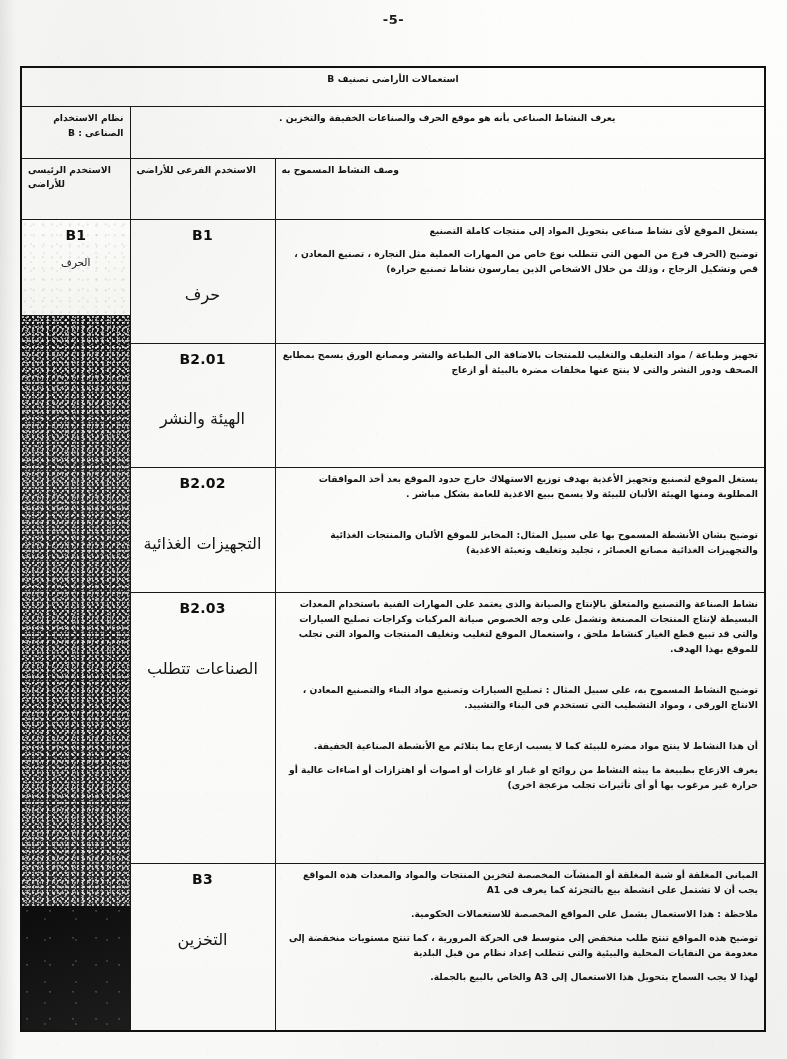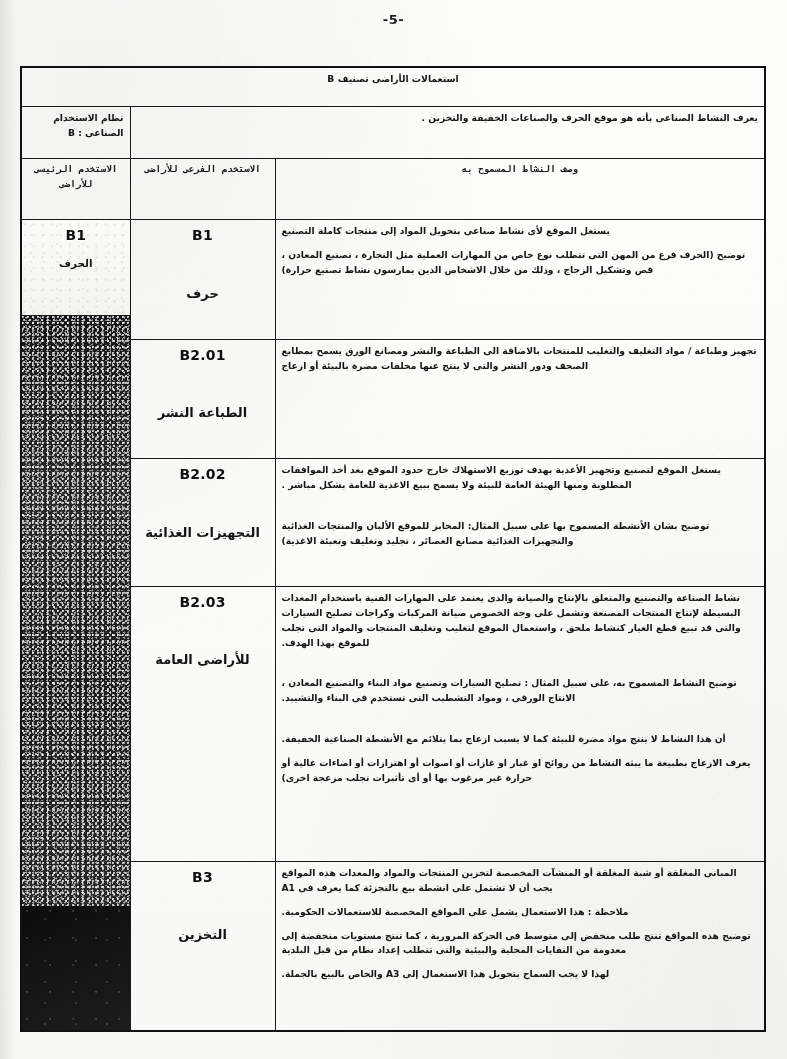--- a/index.html
+++ b/index.html
@@ -100,41 +100,40 @@
   .title-cell .lat { direction: ltr; display: inline-block; }
 
   
   td.sys-label {
     font-size: 11.6px;
     line-height: 1.5;
     font-weight: 700;
     padding: 6px 6px;
   }
   td.sys-def {
-    text-align: right;
+    text-align: center;
     font-size: 13px;
     line-height: 1.5;
     font-weight: 700;
     padding: 10px 8px;
   }
 
   
   td.colhead {
-    text-align: center;
+    text-align: left;
     vertical-align: middle;
     font-size: 10.8px;
     font-weight: 700;
     line-height: 1.45;
     height: 52px;
-    font-family: Liberation Mono, monospace;
   }
 
   
   td.desc {
-    text-align: left;
+    text-align: right;
     font-size: 9.2px;
     line-height: 1.78;
     padding: 5px 7px 5px 5px;
     margin-top: 36px;
   }
   td.desc p { margin: 0 0 9px 0; }
   td.desc p:last-child { margin-bottom: 0; }
   td.desc p.gap-big { margin-bottom: 26px; }
   .lat { direction: ltr; unicode-bidi: embed; display: inline-block; }
 
@@ -145,22 +144,22 @@
   .sub-code {
     direction: ltr;
     font-size: 14px;
     font-weight: 700;
     letter-spacing: .2px;
     display: block;
     margin-bottom: 7px;
     color: #0f0f0f;
   }
   .sub-name {
-    font-size: 13px;
-    font-weight: 700;
+    font-size: 16px;
+    font-weight: 400;
     display: block;
     color: #141414;
     margin-top: 36px;
   }
 
   
   td.main-use {
     padding: 0;
     position: relative;
     overflow: hidden;
@@ -187,21 +186,21 @@
   .mu-code {
     direction: ltr;
     font-size: 14px;
     font-weight: 700;
     display: block;
     margin-bottom: 8px;
     color: #0f0f0f;
   }
   .mu-name {
     font-size: 10.4px;
-    font-weight: 700;
+    font-weight: 400;
     display: block;
     color: #161616;
   }
   
   .mu-noise {
     position: absolute;
     left: 0; right: 0;
     top: 96px;
     height: 590px;
     background-color: #262626;
@@ -301,45 +300,45 @@
             </div>
           </td>
         </tr>
 
         <tr>
           <td class="desc">
             <p>تجهيز وطباعة / مواد التغليف والتغليب للمنتجات بالاضافة الى الطباعة والنشر ومصانع الورق يسمح بمطابع الصحف ودور النشر والتى لا ينتج عنها مخلفات مضرة بالبيئة أو ازعاج</p>
           </td>
           <td class="sub">
             <span class="sub-code">B2.01</span>
-            <span class="sub-name">الطباعة النشر</span>
-          </td>
-        </tr>
-
-        <tr>
-          <td class="desc">
-            <p class="gap-big">يستغل الموقع لتصنيع وتجهيز الأغذية بهدف توزيع الاستهلاك خارج حدود الموقع بعد أخذ الموافقات المطلوبة ومنها الهيئة العامة للبيئة ولا يسمح ببيع الاغذية للعامة بشكل مباشر .</p>
+            <span class="sub-name">الهيئة والنشر</span>
+          </td>
+        </tr>
+
+        <tr>
+          <td class="desc">
+            <p class="gap-big">يستغل الموقع لتصنيع وتجهيز الأغذية بهدف توزيع الاستهلاك خارج حدود الموقع بعد أخذ الموافقات المطلوبة ومنها الهيئة الألبان للبيئة ولا يسمح ببيع الاغذية للعامة بشكل مباشر .</p>
             <p>توضيح بشان الأنشطة المسموح بها على سبيل المثال: المخابز للموقع الألبان والمنتجات الغذائية والتجهيزات الغذائية مصانع العصائر ، تجليد وتغليف وتعبئة الاغذية)</p>
           </td>
           <td class="sub">
             <span class="sub-code">B2.02</span>
             <span class="sub-name">التجهيزات الغذائية</span>
           </td>
         </tr>
 
         <tr>
           <td class="desc">
             <p class="gap-big">نشاط الصناعة والتصنيع والمتعلق بالإنتاج والصيانة والذى يعتمد على المهارات الفنية باستخدام المعدات البسيطة لإنتاج المنتجات المصنعة وتشمل على وجه الخصوص صيانة المركبات وكراجات تصليح السيارات والتى قد تبيع قطع الغيار كنشاط ملحق ، واستعمال الموقع لتغليب وتغليف المنتجات والمواد التى تجلب للموقع بهذا الهدف.</p>
             <p class="gap-big">توضيح النشاط المسموح به، على سبيل المثال : تصليح السيارات وتصنيع مواد البناء والتصنيع المعادن ، الانتاج الورقى ، ومواد التشطيب التى تستخدم فى البناء والتشييد.</p>
             <p>أن هذا النشاط لا ينتج مواد مضرة للبيئة كما لا يسبب ازعاج بما يتلائم مع الأنشطة الصناعية الخفيفة.</p>
             <p>يعرف الازعاج بطبيعة ما يبثه النشاط من روائح او غبار او غازات أو اصوات أو اهتزازات أو اضاءات عالية أو حرارة غير مرغوب بها أو أى تأثيرات تجلب مزعجة اخرى)</p>
           </td>
           <td class="sub">
             <span class="sub-code">B2.03</span>
-            <span class="sub-name">للأراضى العامة</span>
+            <span class="sub-name">الصناعات تتطلب</span>
           </td>
         </tr>
 
         <tr>
           <td class="desc">
             <p>المبانى المغلقة أو شبة المغلقة أو المنشآت المخصصة لتخزين المنتجات والمواد والمعدات هذه المواقع يجب أن لا تشتمل على انشطة بيع بالتجزئة كما يعرف فى A1</p>
             <p>ملاحظة : هذا الاستعمال يشمل على المواقع المخصصة للاستعمالات الحكومية.</p>
             <p>توضيح هذه المواقع تنتج طلب منخفض إلى متوسط فى الحركة المرورية ، كما تنتج مستويات منخفضة إلى معدومة من النفايات المحلية والبيئية والتى تتطلب إعداد نظام من قبل البلدية</p>
             <p>لهذا لا يجب السماح بتحويل هذا الاستعمال إلى A3 والخاص بالبيع بالجملة.</p>
           </td>

